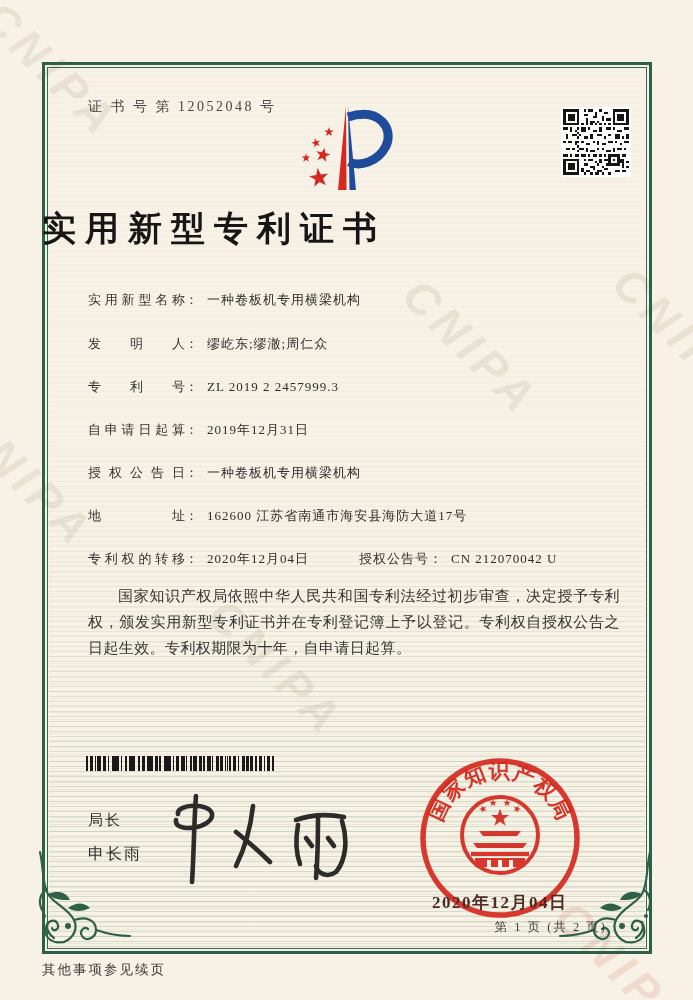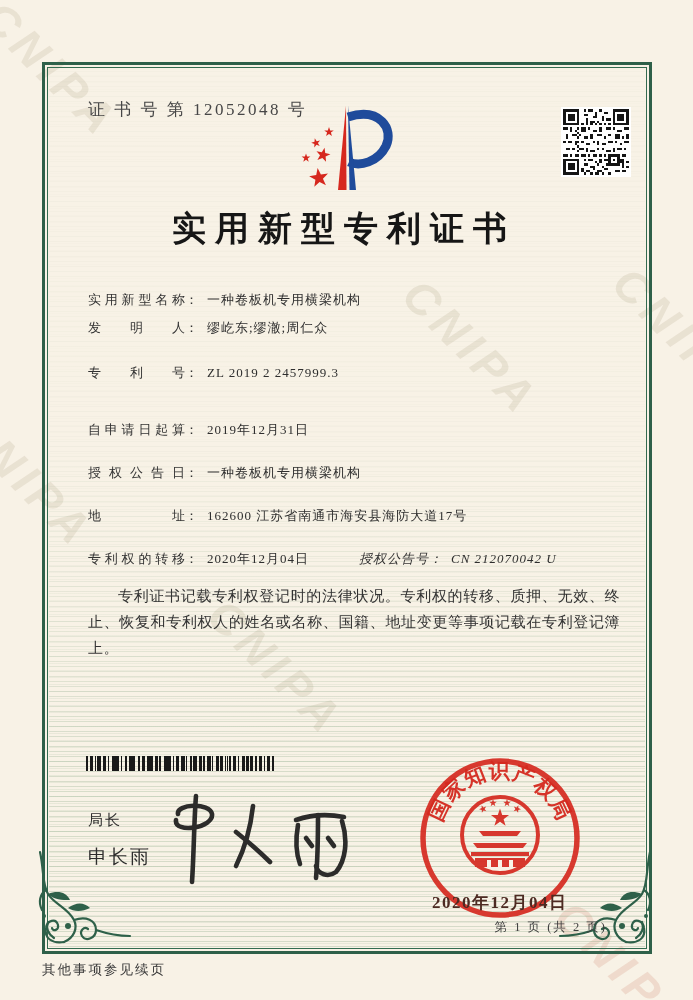--- a/index.html
+++ b/index.html
@@ -28,45 +28,45 @@
     position:absolute;inset:4px;
     background:
       repeating-linear-gradient(0deg, rgba(120,158,120,.28) 0 1px, rgba(0,0,0,0) 1px 5px),
       repeating-linear-gradient(0deg, rgba(0,0,0,0) 0 3px, rgba(140,172,140,.16) 3px 4px, rgba(0,0,0,0) 4px 7px);
     -webkit-mask-image:linear-gradient(to bottom, rgba(0,0,0,.10) 0%, rgba(0,0,0,.14) 42%, rgba(0,0,0,.5) 62%, rgba(0,0,0,.9) 78%, #000 100%);
             mask-image:linear-gradient(to bottom, rgba(0,0,0,.10) 0%, rgba(0,0,0,.14) 42%, rgba(0,0,0,.5) 62%, rgba(0,0,0,.9) 78%, #000 100%);
   }
   .corner-orn{position:absolute;z-index:4;}
   
   .abs{position:absolute;z-index:3;}
-  .cert-no{left:88px;top:98px;font-size:17px;letter-spacing:2.5px;color:#474747;}
+  .cert-no{left:88px;top:98px;font-size:14px;letter-spacing:2.5px;color:#474747;}
   .title{
-    left:42px;top:206px;width:604px;text-align:center;
+    left:42px;top:206px;width:604px;
     font-size:34px;font-weight:700;letter-spacing:9px;color:#161616;
   }
   .row{left:88px;height:22px;font-size:13px;white-space:nowrap;}
   .flabel{
     display:inline-block;width:97px;vertical-align:top;
     text-align:justify;text-align-last:justify;color:#333;
   }
   .flabel2{display:inline-block;vertical-align:top;letter-spacing:1px;color:#333;}
   .colon{margin-right:9px;}
   .fvalue{letter-spacing:1px;color:#2e2e2e;}
-  .pair2{margin-left:50px;font-style:italic;}
+  .pair2{margin-left:50px;}
   .paras{left:88px;top:583px;width:532px;font-size:15px;line-height:1.74;
     text-align:justify;color:#333;letter-spacing:.4px;}
   .paras p{margin:0 0 3px 0;text-indent:2em;}
   .barcode{
     left:86px;top:756px;width:188px;height:15px;
     background:
       repeating-linear-gradient(90deg,#191919 0 2px,rgba(0,0,0,0) 2px 4px,#191919 4px 7px,rgba(0,0,0,0) 7px 9px,#191919 9px 10px,rgba(0,0,0,0) 10px 13px),
       repeating-linear-gradient(90deg,rgba(0,0,0,0) 0 5px,#191919 5px 6px,rgba(0,0,0,0) 6px 11px,#191919 11px 14px,rgba(0,0,0,0) 14px 17px);
   }
   .signer-title{left:88px;top:811px;font-size:15px;letter-spacing:2px;color:#2c2c2c;font-family:Liberation Serif, serif;}
-  .signer-name{left:88px;top:844px;font-size:19px;letter-spacing:2px;color:#2c2c2c;}
+  .signer-name{left:88px;top:844px;font-size:16px;letter-spacing:2px;color:#2c2c2c;}
   .signature{left:158px;top:790px;}
   .seal{left:415px;top:753px;z-index:4;}
   .seal-date{left:432px;top:891px;z-index:5;font-size:17px;letter-spacing:1.5px;
     color:#4d2a22;font-weight:600;white-space:nowrap;}
   .page-no{left:42px;top:919px;width:565px;text-align:right;font-size:12.5px;
     letter-spacing:2px;color:#3f3f3f;z-index:5;}
   .cont-note{left:42px;top:961px;width:565px;text-align:left;font-size:13.5px;
     letter-spacing:2px;color:#3a3a3a;}
   .logo{left:296px;top:103px;}
   .qr{left:561px;top:107px;}
@@ -173,41 +173,41 @@
       <rect x="21" y="21" width="3" height="3" fill="#fff"></rect>
       <rect x="22" y="22" width="1" height="1"></rect>
   </g>
 </svg>
 
 <div class="abs title">实用新型专利证书</div>
 
 <div class="abs row" style="top:291px">
   <span class="flabel">实用新型名称</span><span class="colon">：</span><span class="fvalue">一种卷板机专用横梁机构</span>
 </div>
-<div class="abs row" style="top:319px">
+<div class="abs row" style="top:335px">
   <span class="flabel">发明人</span><span class="colon">：</span><span class="fvalue">缪屹东;缪澈;周仁众</span>
 </div>
-<div class="abs row" style="top:364px">
+<div class="abs row" style="top:378px">
   <span class="flabel">专利号</span><span class="colon">：</span><span class="fvalue">ZL 2019 2 2457999.3</span>
 </div>
 <div class="abs row" style="top:421px">
   <span class="flabel">自申请日起算</span><span class="colon">：</span><span class="fvalue">2019年12月31日</span>
 </div>
 <div class="abs row" style="top:464px">
   <span class="flabel">授权公告日</span><span class="colon">：</span><span class="fvalue">一种卷板机专用横梁机构</span>
 </div>
 <div class="abs row" style="top:507px">
   <span class="flabel">地址</span><span class="colon">：</span><span class="fvalue">162600 江苏省南通市海安县海防大道17号</span>
 </div>
 <div class="abs row" style="top:550px">
   <span class="flabel">专利权的转移</span><span class="colon">：</span><span class="fvalue">2020年12月04日</span><span class="pair2"><span class="flabel2">授权公告号</span><span class="colon">：</span><span class="fvalue">CN 212070042 U</span></span>
 </div>
 
 <div class="abs paras">
-  <p>专利证书记载专利权登记时的法律状况。专利权的转移、质押、无效、终止、恢复和专利权人的姓名或名称、国籍、地址变更等事项记载在专利登记簿上。</p>
+  <p>国家知识产权局依照中华人民共和国专利法经过初步审查，决定授予专利权，颁发实用新型专利证书并在专利登记簿上予以登记。专利权自授权公告之日起生效。专利权期限为十年，自申请日起算。</p>
 </div>
 
 <div class="abs barcode"></div>
 
 <div class="abs signer-title">局长</div>
 <div class="abs signer-name">申长雨</div>
 
 <svg class="abs signature" width="222" height="96" viewBox="0 0 222 96">
   <g fill="none" stroke="#1c1c1c" stroke-width="4.6" stroke-linecap="round" stroke-linejoin="round" opacity="0.92">
     <path d="M38,6 C36,30 36,62 34,92"></path>

